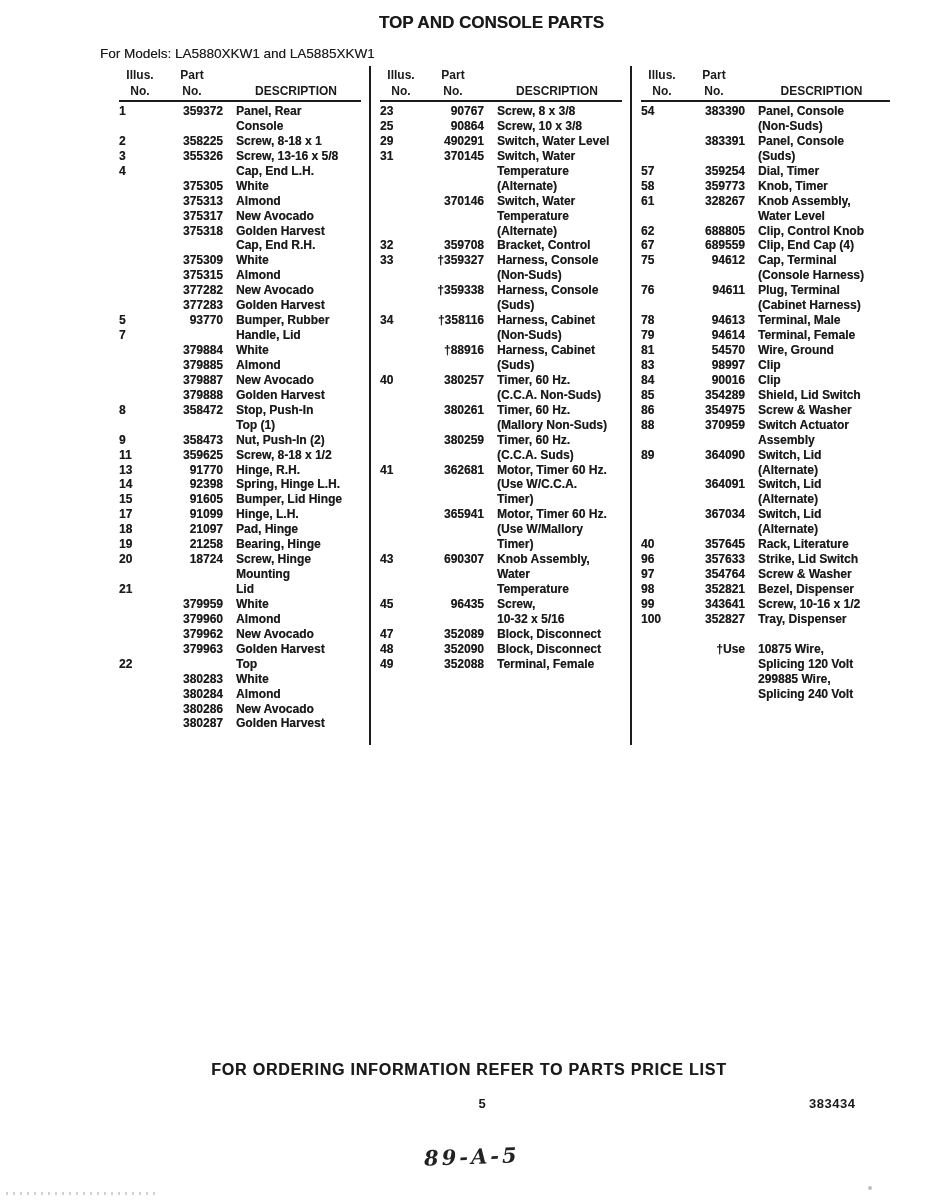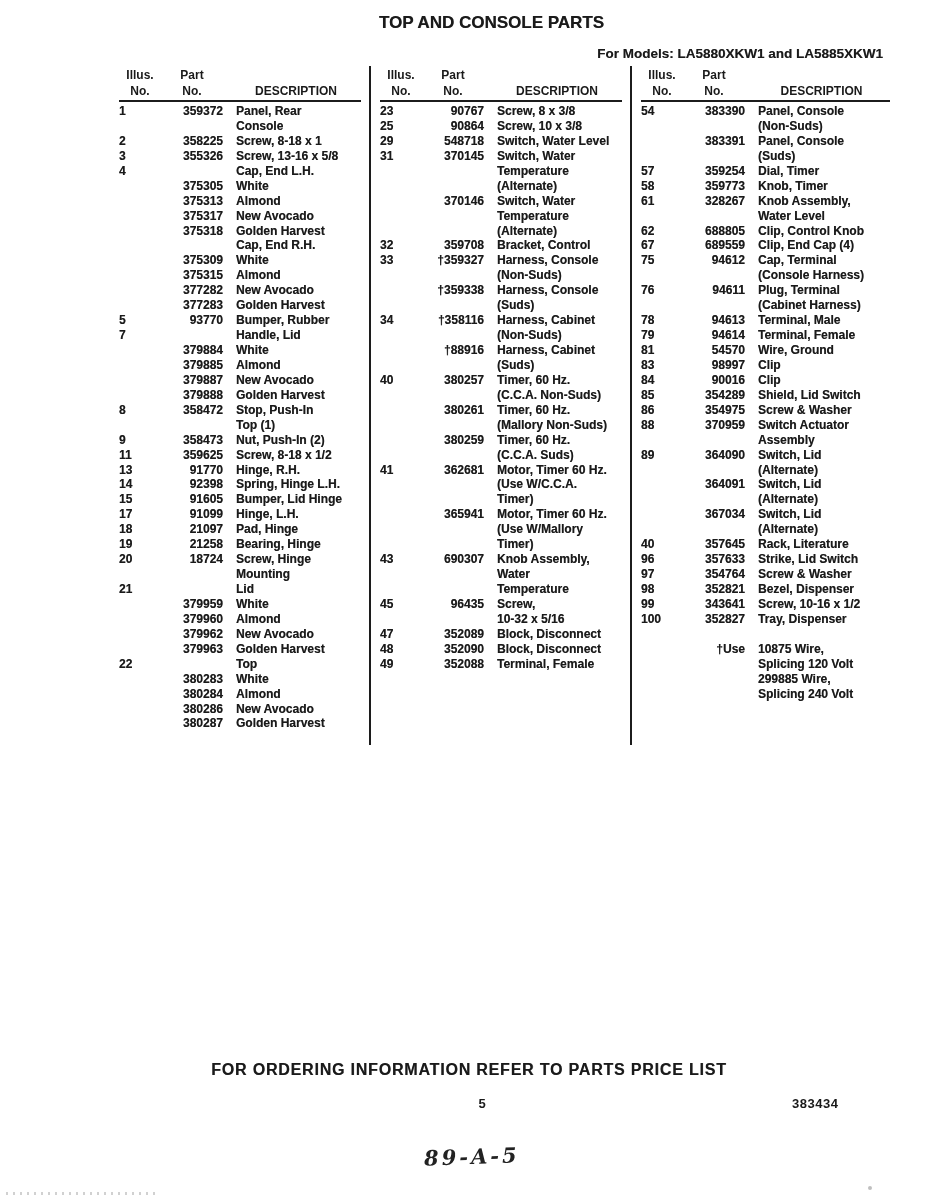--- a/index.html
+++ b/index.html
@@ -15,21 +15,21 @@
   .doc{position:absolute;left:100px;top:0;width:783px;height:1200px;}
   .doc-title{
     position:absolute;top:13px;left:0;width:100%;
     text-align:center;font-size:17px;font-weight:bold;
     letter-spacing:0px;
     text-shadow:0.3px 0.3px 0 rgba(0,0,0,.6);
     white-space:nowrap;
   }
   .doc-subtitle{
     position:absolute;top:46px;left:0;width:100%;
-    text-align:right;font-size:13.5px;font-weight:bold;
+    text-align:left;font-size:13.5px;font-weight:normal;
     text-shadow:0.2px 0.2px 0 rgba(0,0,0,.5);
     white-space:nowrap;
   }
   .parts-table{
     position:absolute;top:66px;left:16px;
     display:flex;height:679px;
   }
   .col{box-sizing:border-box;height:679px;font-weight:bold;font-size:12px;}
   .col-1{width:253px;padding-left:3px;}
   .col-2{width:261px;border-left:2px solid #1c1c1c;padding-left:9px;}
@@ -50,21 +50,21 @@
     position:absolute;top:1061px;left:0;width:938px;
     text-align:center;font-size:16px;font-weight:bold;
     letter-spacing:0.8px;
     text-shadow:0.3px 0.3px 0 rgba(0,0,0,.5);
   }
   .page-number{
     position:absolute;top:1096px;left:470px;width:24px;
     text-align:center;font-size:13px;font-weight:bold;
   }
   .doc-number{
-    position:absolute;top:1096px;left:792px;
+    position:absolute;top:1096px;left:809px;
     font-size:13px;font-weight:bold;letter-spacing:0.5px;
   }
   .handwritten{
     position:absolute;top:1144px;left:424px;
     font-family:"DejaVu Serif",serif;
     font-style:italic;font-weight:bold;
     font-size:21px;letter-spacing:3px;
     transform:rotate(-2deg);
     color:#222;
   }
@@ -337,21 +337,21 @@
             <span class="c-p">90767</span>
             <span class="c-d">Screw, 8 x 3/8</span>
           </div>
           <div class="line">
             <span class="c-i">25</span>
             <span class="c-p">90864</span>
             <span class="c-d">Screw, 10 x 3/8</span>
           </div>
           <div class="line">
             <span class="c-i">29</span>
-            <span class="c-p">548718</span>
+            <span class="c-p">490291</span>
             <span class="c-d">Switch, Water Level</span>
           </div>
           <div class="line">
             <span class="c-i">31</span>
             <span class="c-p">370145</span>
             <span class="c-d">Switch, Water</span>
           </div>
           <div class="line">
             <span class="c-i"></span>
             <span class="c-p"></span>

